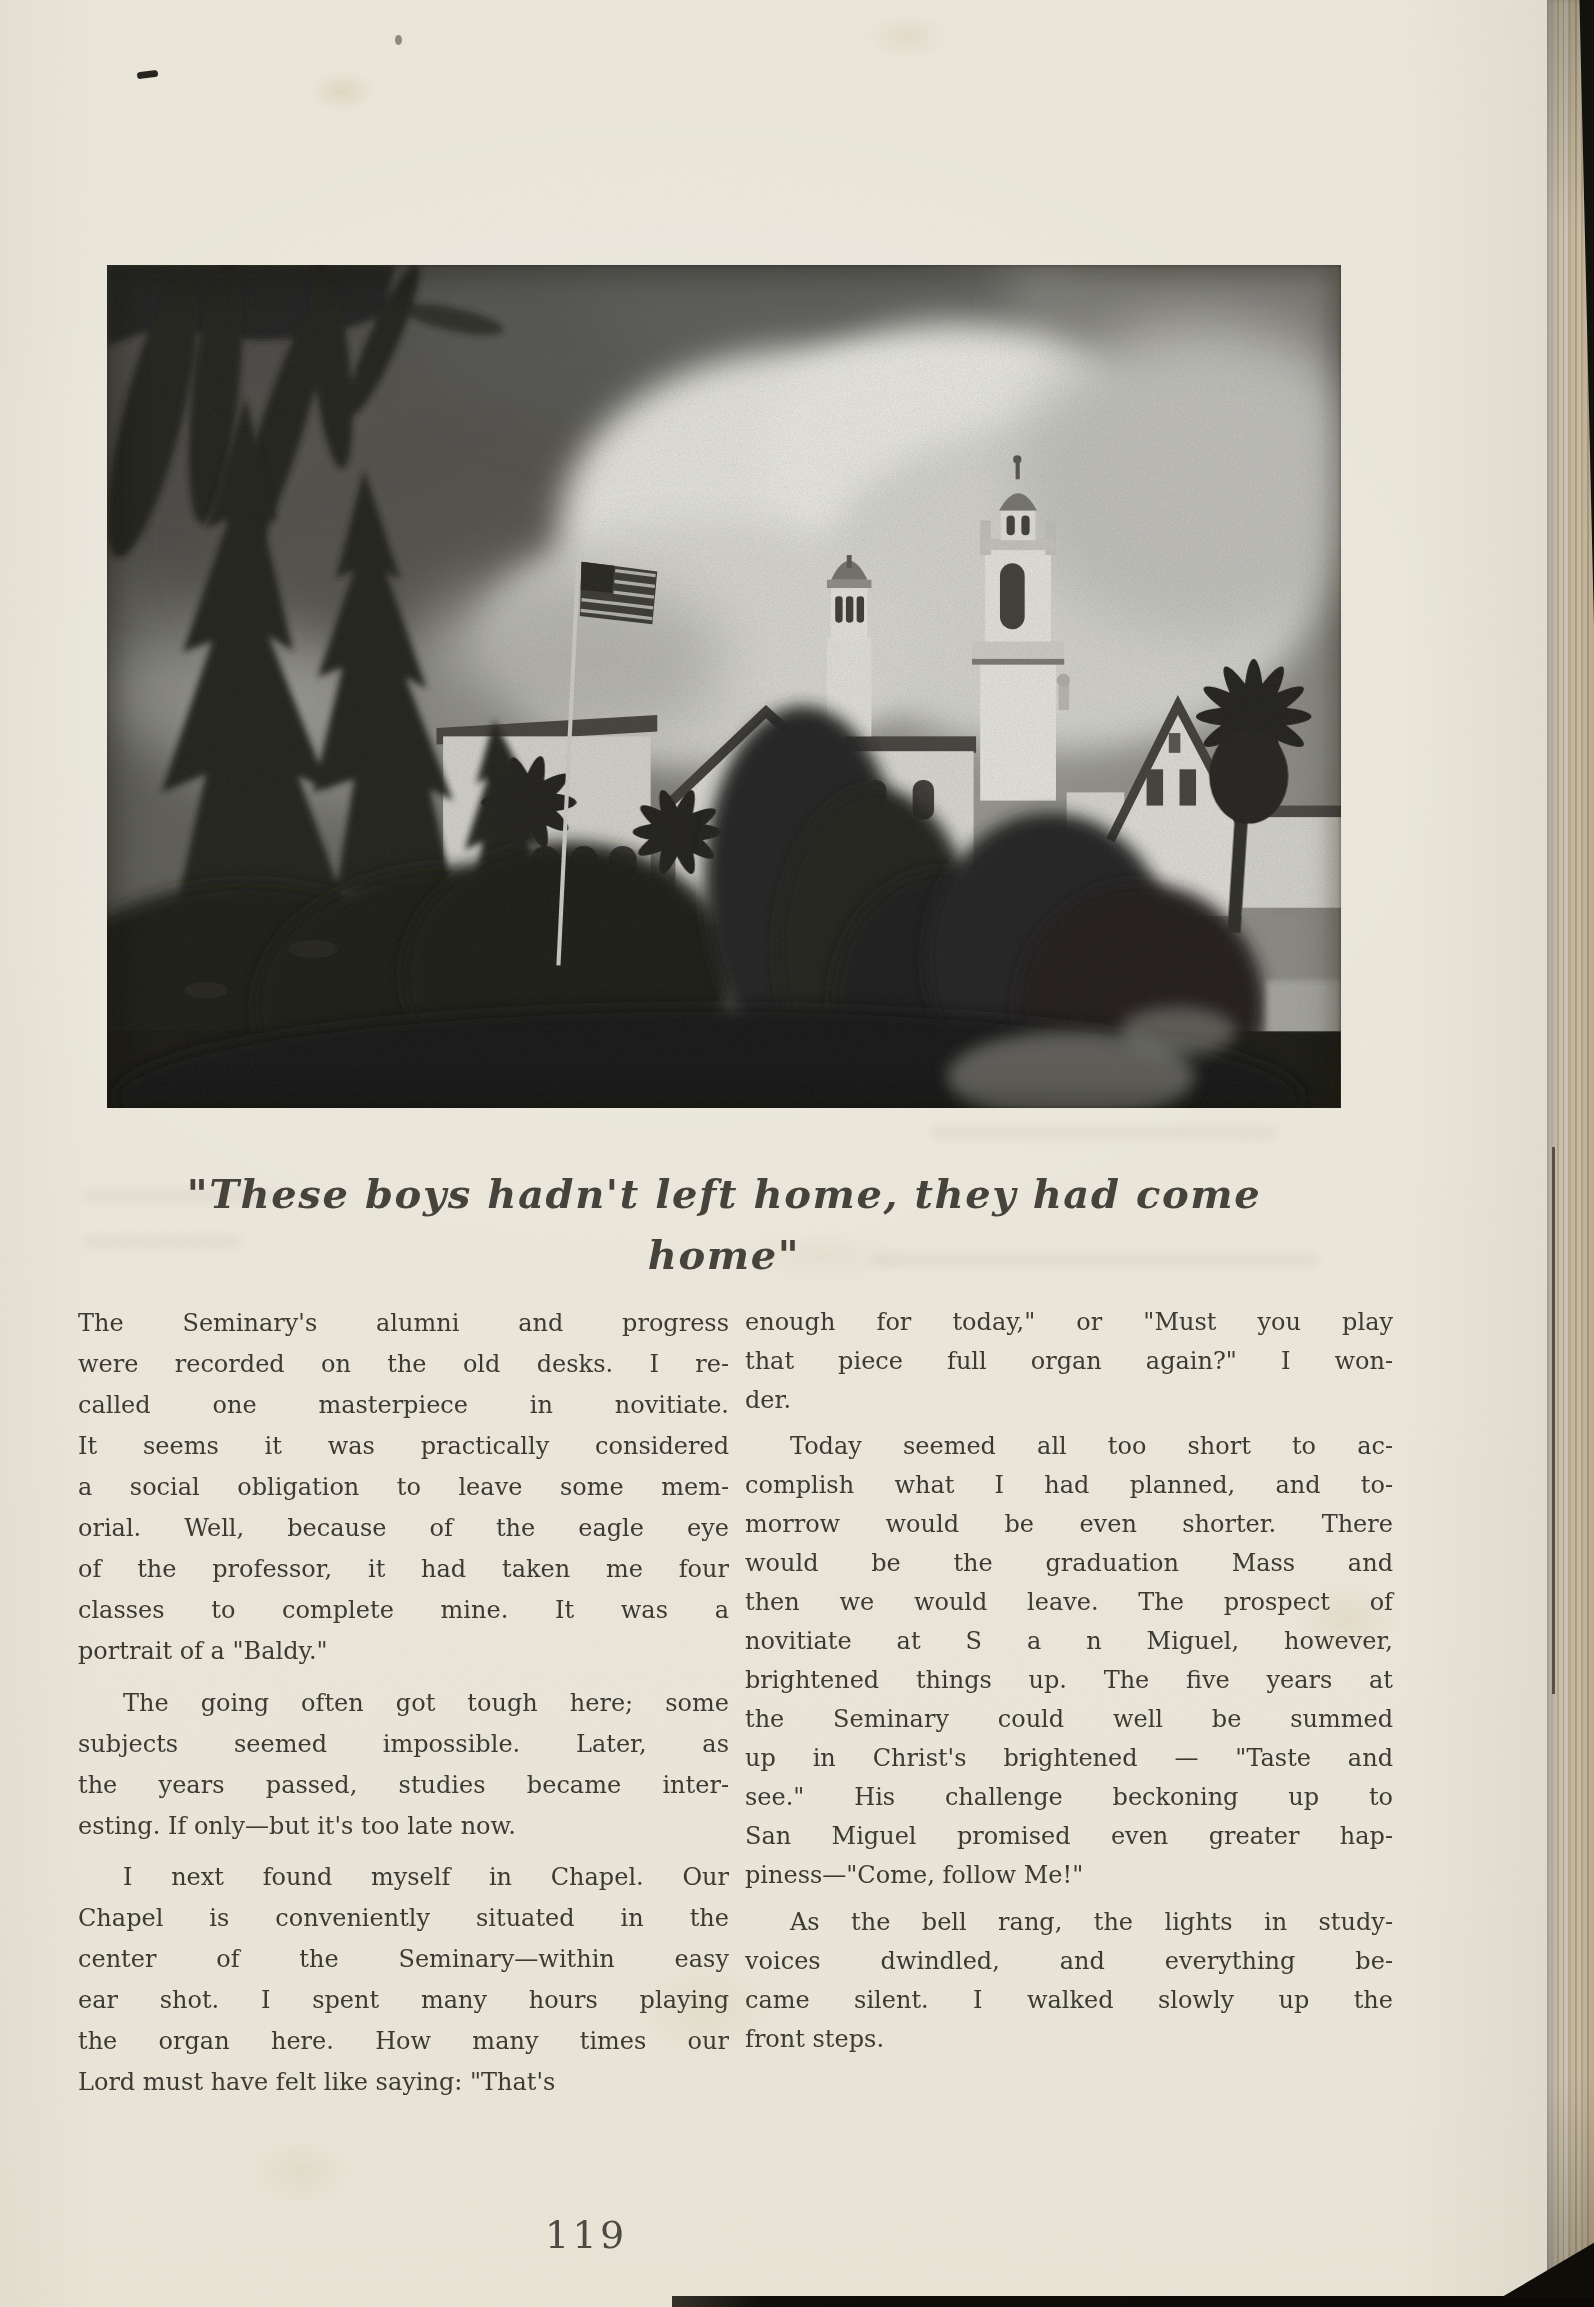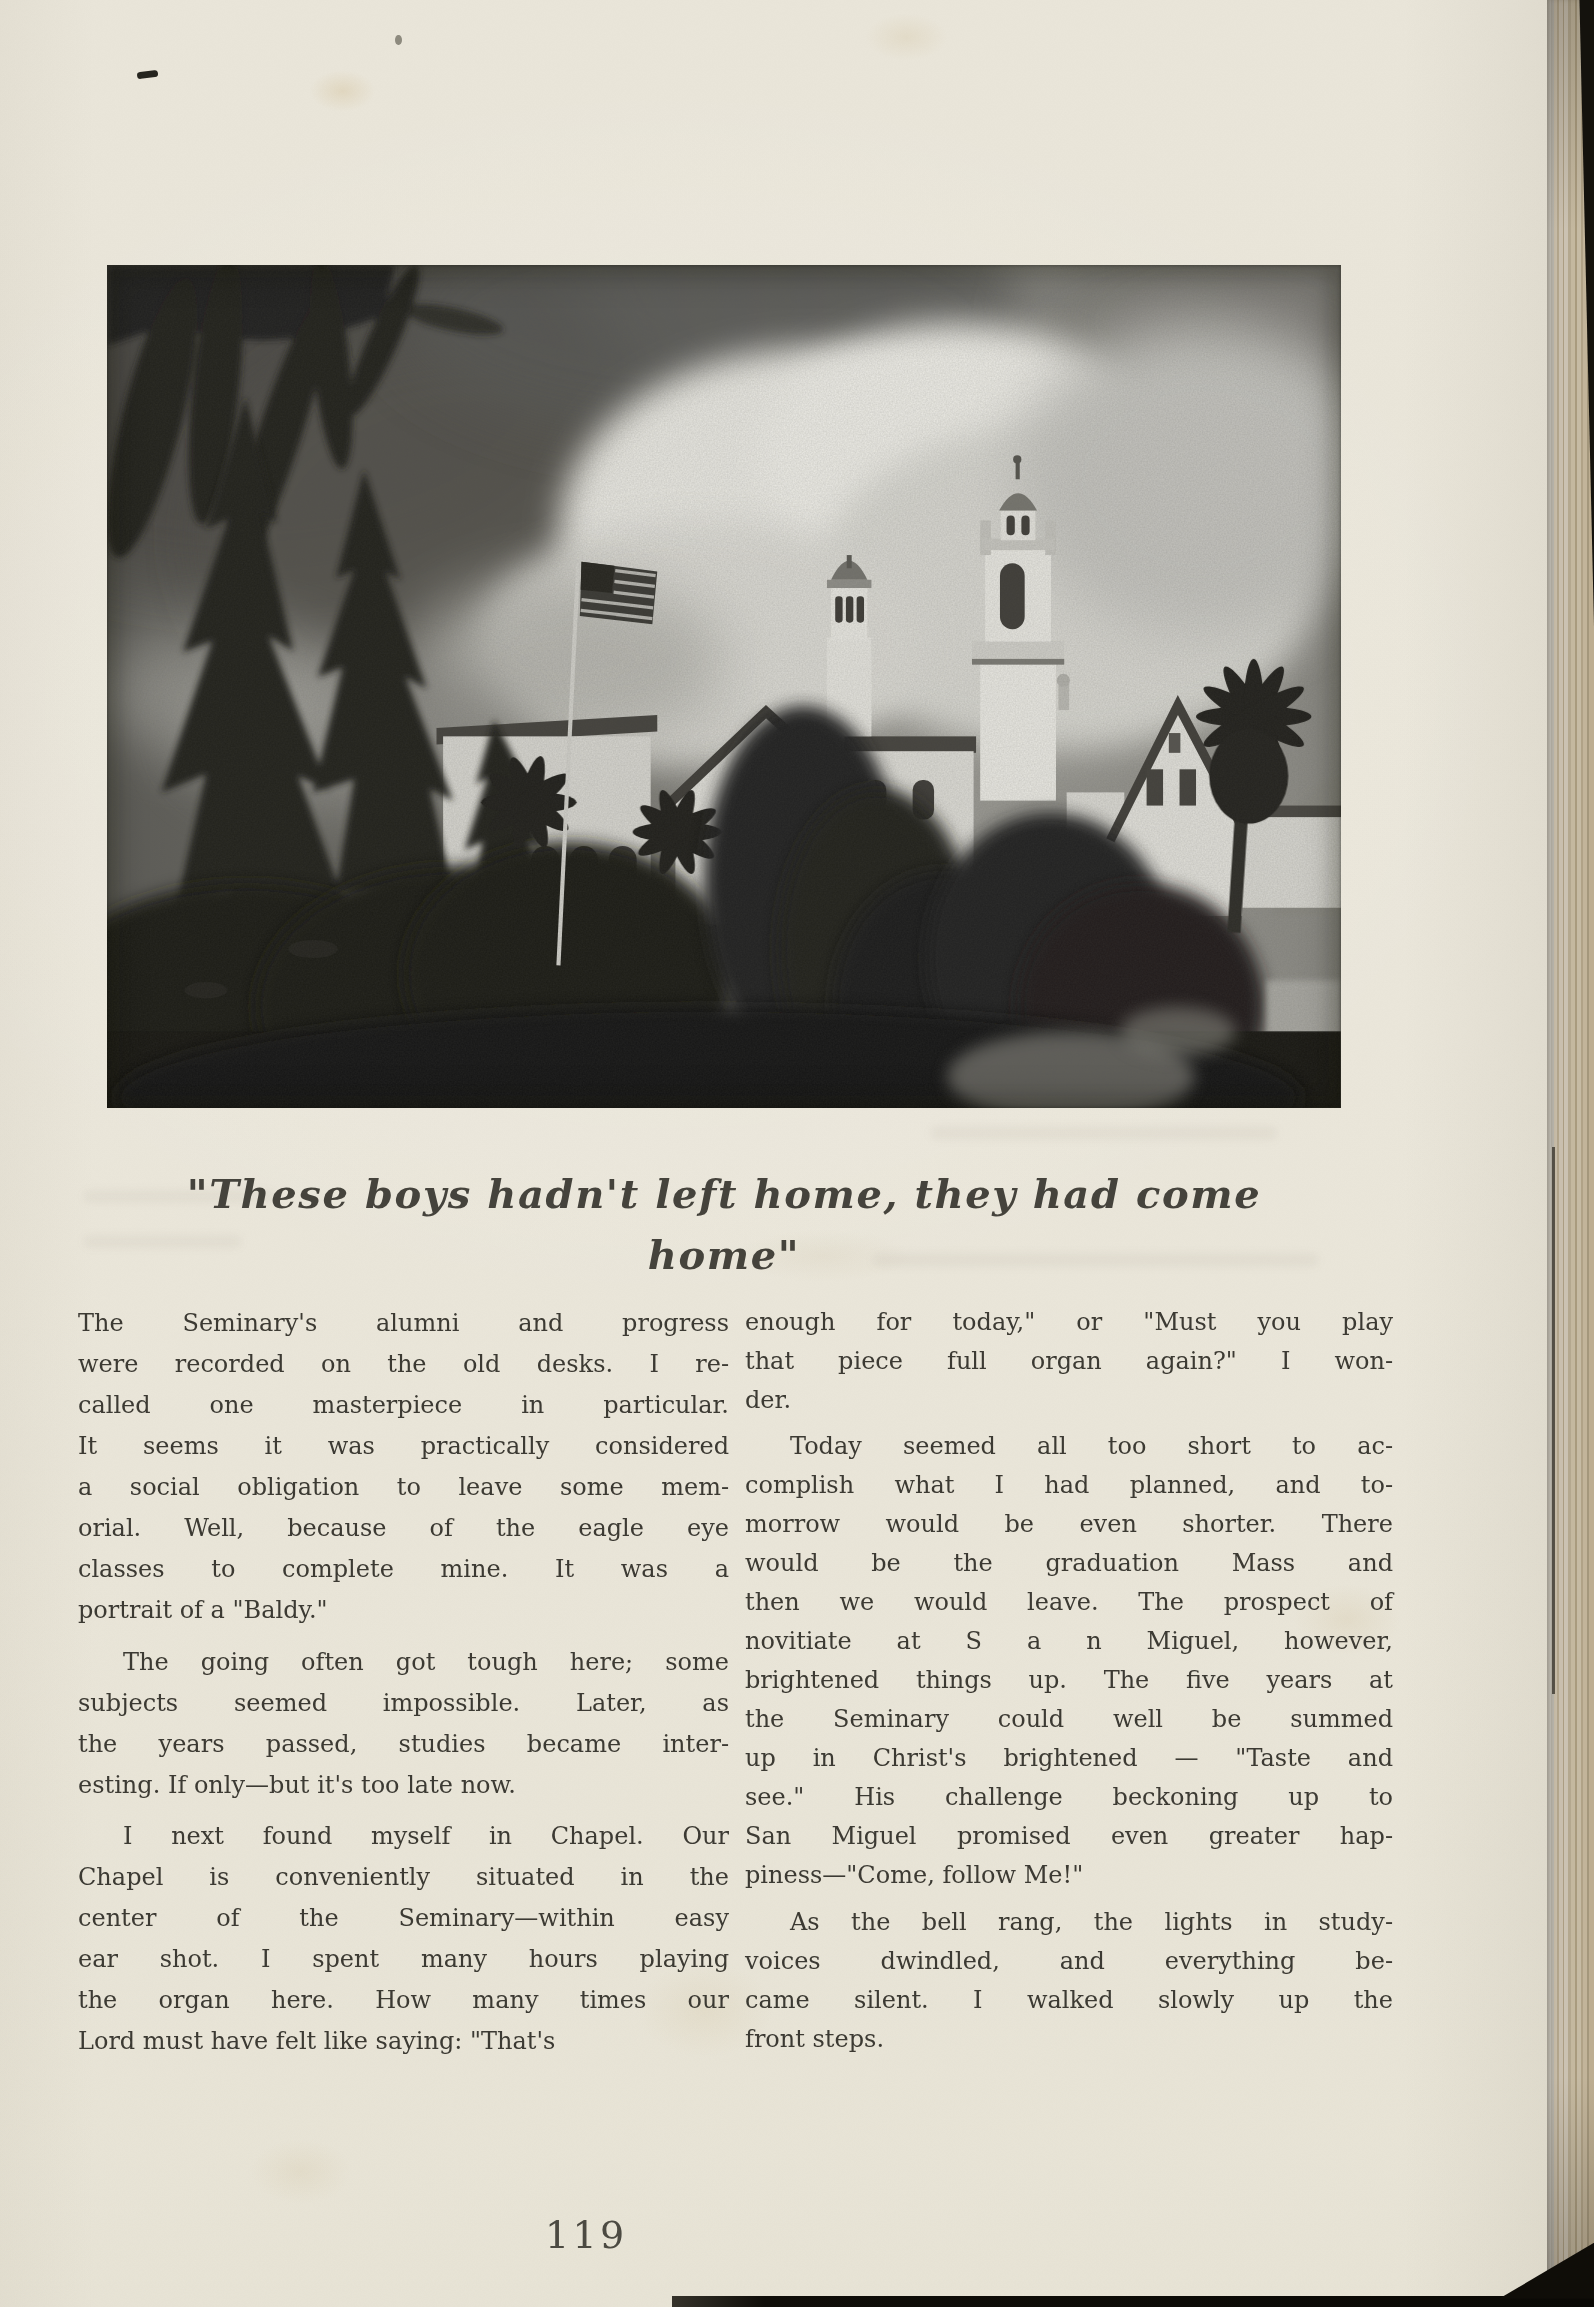--- a/index.html
+++ b/index.html
@@ -262,24 +262,25 @@
     <div class="photo-shadow"></div>
   </figure>
 
   <div class="caption">"These boys hadn't left home, they had come home"</div>
 
   <div class="columns">
     <div class="col col-left">
         <div class="para">
           <div class="jline">The Seminary's alumni and progress</div>
           <div class="jline">were recorded on the old desks.  I re-</div>
-          <div class="jline">called one masterpiece in particular.</div>
+          <div class="jline">called one masterpiece in novitiate.</div>
           <div class="jline">It seems it was practically considered</div>
           <div class="jline">a social obligation to leave some mem-</div>
           <div class="jline">orial.  Well, because of the eagle eye</div>
+          <div class="jline">of the professor, it had taken me four</div>
           <div class="jline">classes to complete mine.  It was a</div>
           <div class="jline last">portrait of a "Baldy."</div>
         </div>
         <div class="para">
           <div class="jline indent">The going often got tough here; some</div>
           <div class="jline">subjects seemed impossible.  Later, as</div>
           <div class="jline">the years passed, studies became inter-</div>
           <div class="jline last">esting. If only—but it's too late now.</div>
         </div>
         <div class="para">

